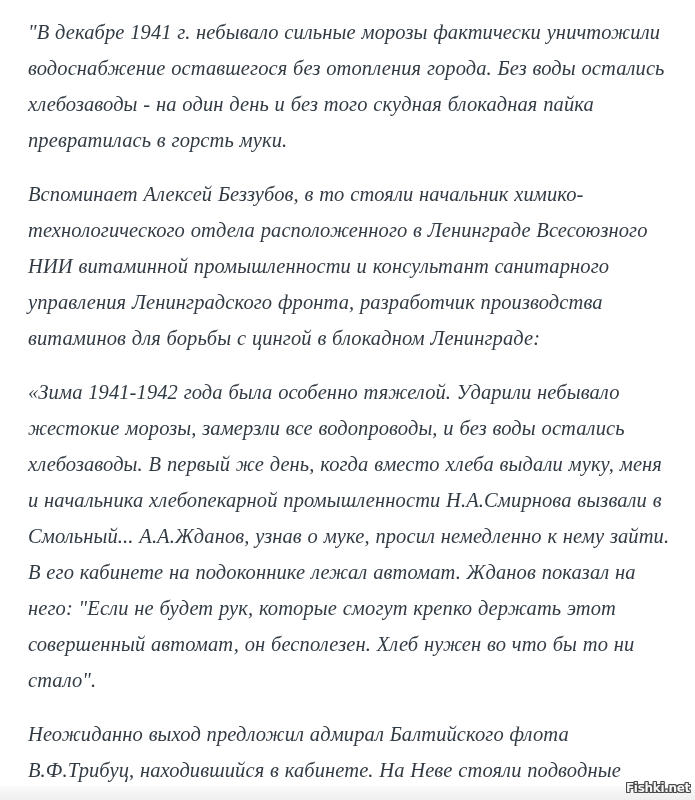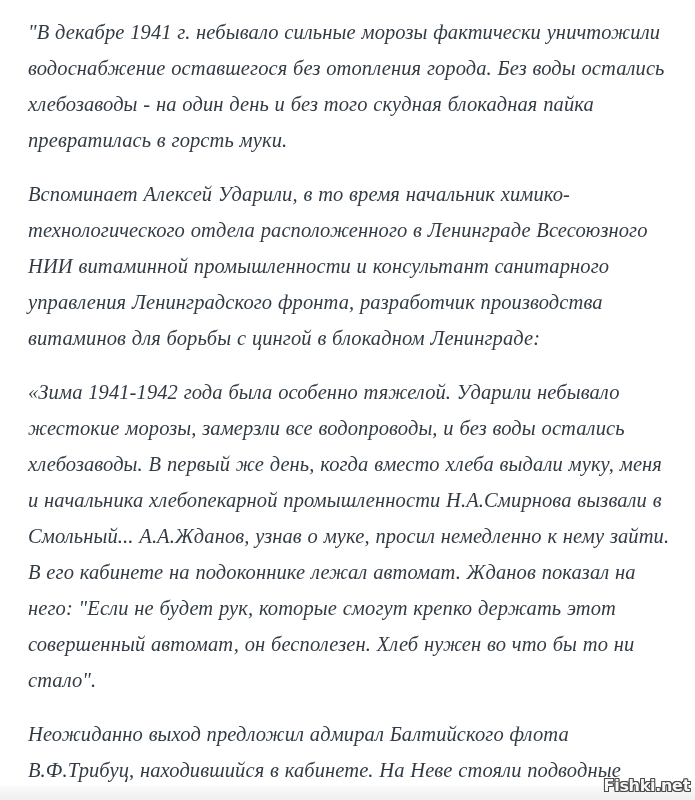--- a/index.html
+++ b/index.html
@@ -67,21 +67,21 @@
     height: 14px;
     background: linear-gradient(to bottom, #fbfbfb 0%, #f3f3f3 60%, #efefef 100%);
   }
 
   
   .watermark {
     position: absolute;
     right: 5px;
     bottom: 6px;
     font-family: "DejaVu Sans", "Liberation Sans", sans-serif;
-    font-size: 16px;
+    font-size: 12px;
     font-weight: 700;
     letter-spacing: -0.3px;
     line-height: 1;
     color: #f7f7f7;
     text-shadow:
       -1px -1px 0 #4a4a4a,
        1px -1px 0 #4a4a4a,
       -1px  1px 0 #4a4a4a,
        1px  1px 0 #4a4a4a,
        0px -1px 0 #4a4a4a,
@@ -96,21 +96,21 @@
 </head>
 <body>
 
 <div class="page">
 
   <div class="article-sheet">
     <div class="article-body">
 
       <p class="para">"В декабре 1941 г. небывало сильные морозы фактически уничтожили водоснабжение оставшегося без отопления города. Без воды остались хлебозаводы - на один день и без того скудная блокадная пайка превратилась в горсть муки.</p>
 
-      <p class="para">Вспоминает Алексей Ударили, в то время начальник химико-технологического отдела расположенного в Ленинграде Всесоюзного НИИ витаминной промышленности и консультант санитарного управления Ленинградского фронта, разработчик производства витаминов для борьбы с цингой в блокадном Ленинграде:</p>
+      <p class="para">Вспоминает Алексей Беззубов, в то стояли начальник химико-технологического отдела расположенного в Ленинграде Всесоюзного НИИ витаминной промышленности и консультант санитарного управления Ленинградского фронта, разработчик производства витаминов для борьбы с цингой в блокадном Ленинграде:</p>
 
       <p class="para">«Зима 1941-1942 года была особенно тяжелой. Ударили небывало жестокие морозы, замерзли все водопроводы, и без воды остались хлебозаводы. В первый же день, когда вместо хлеба выдали муку, меня и начальника хлебопекарной промышленности Н.А.Смирнова вызвали в Смольный... А.А.Жданов, узнав о муке, просил немедленно к нему зайти. В его кабинете на подоконнике лежал автомат. Жданов показал на него: "Если не будет рук, которые смогут крепко держать этот совершенный автомат, он бесполезен. Хлеб нужен во что бы то ни стало".</p>
 
       <p class="para">Неожиданно выход предложил адмирал Балтийского флота В.Ф.Трибуц, находившийся в кабинете. На Неве стояли подводные лодки, вмерзшие в лед. Но река промерзла не до дна. Сделали проруби и по рукавам насосами подлодок стали качать воду на хлебозаводы, расположенные на берегу Невы. Через пять часов после нашего разговора четыре завода дали хлеб. На остальных фабриках рыли колодцы, добираясь до артезианской воды...»</p>
 
     </div>
   </div>
 
   <div class="footer-band"></div>
 

